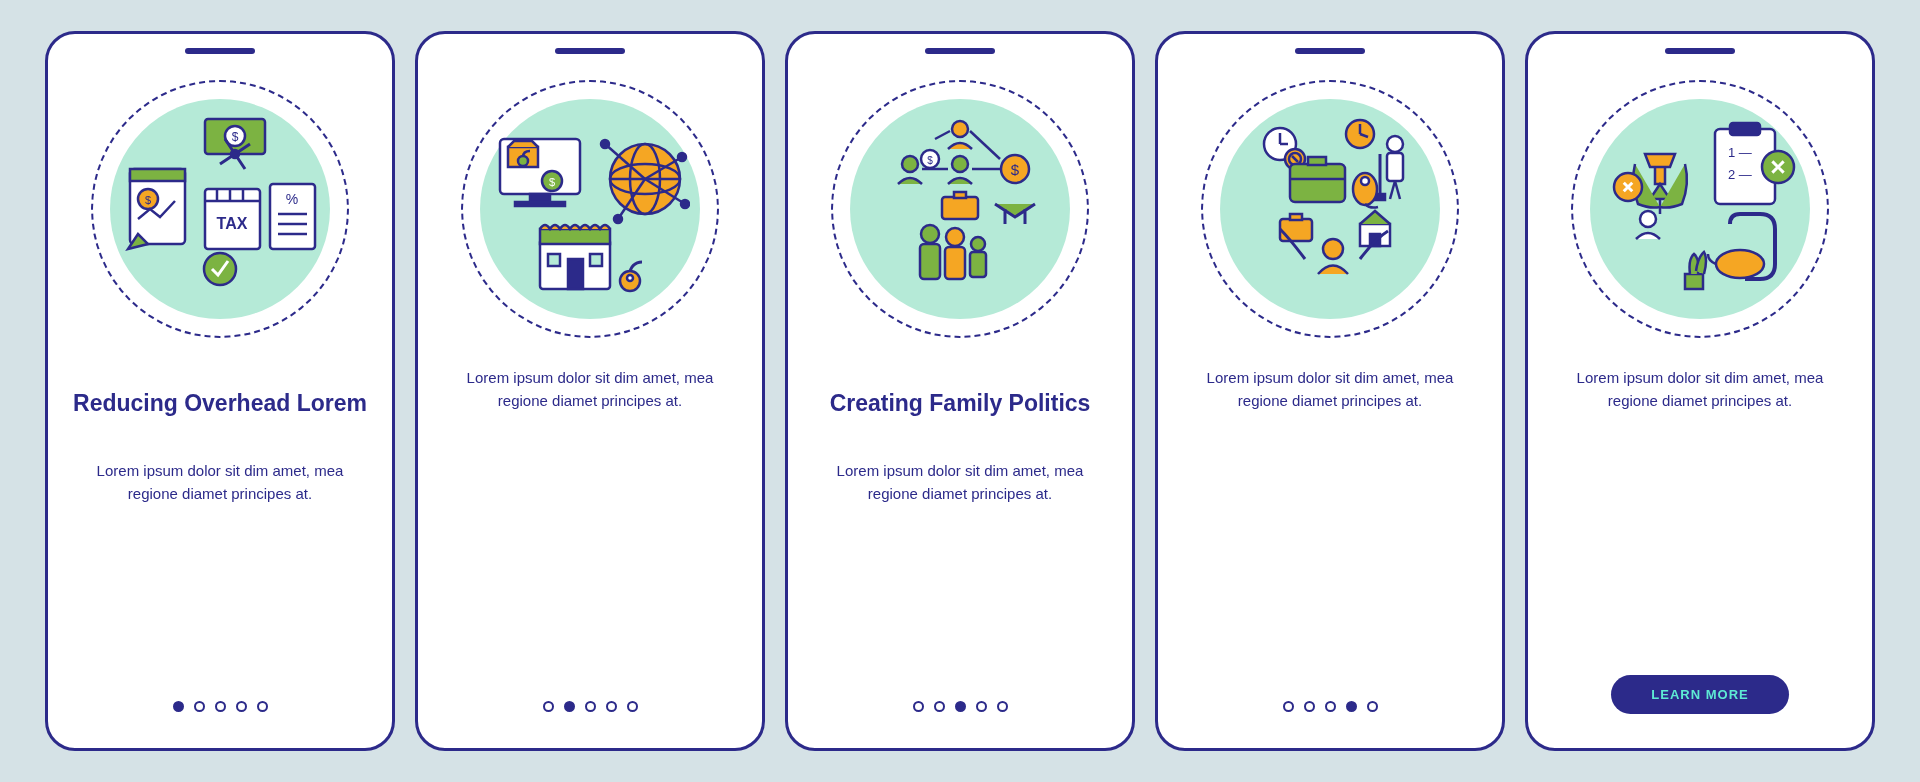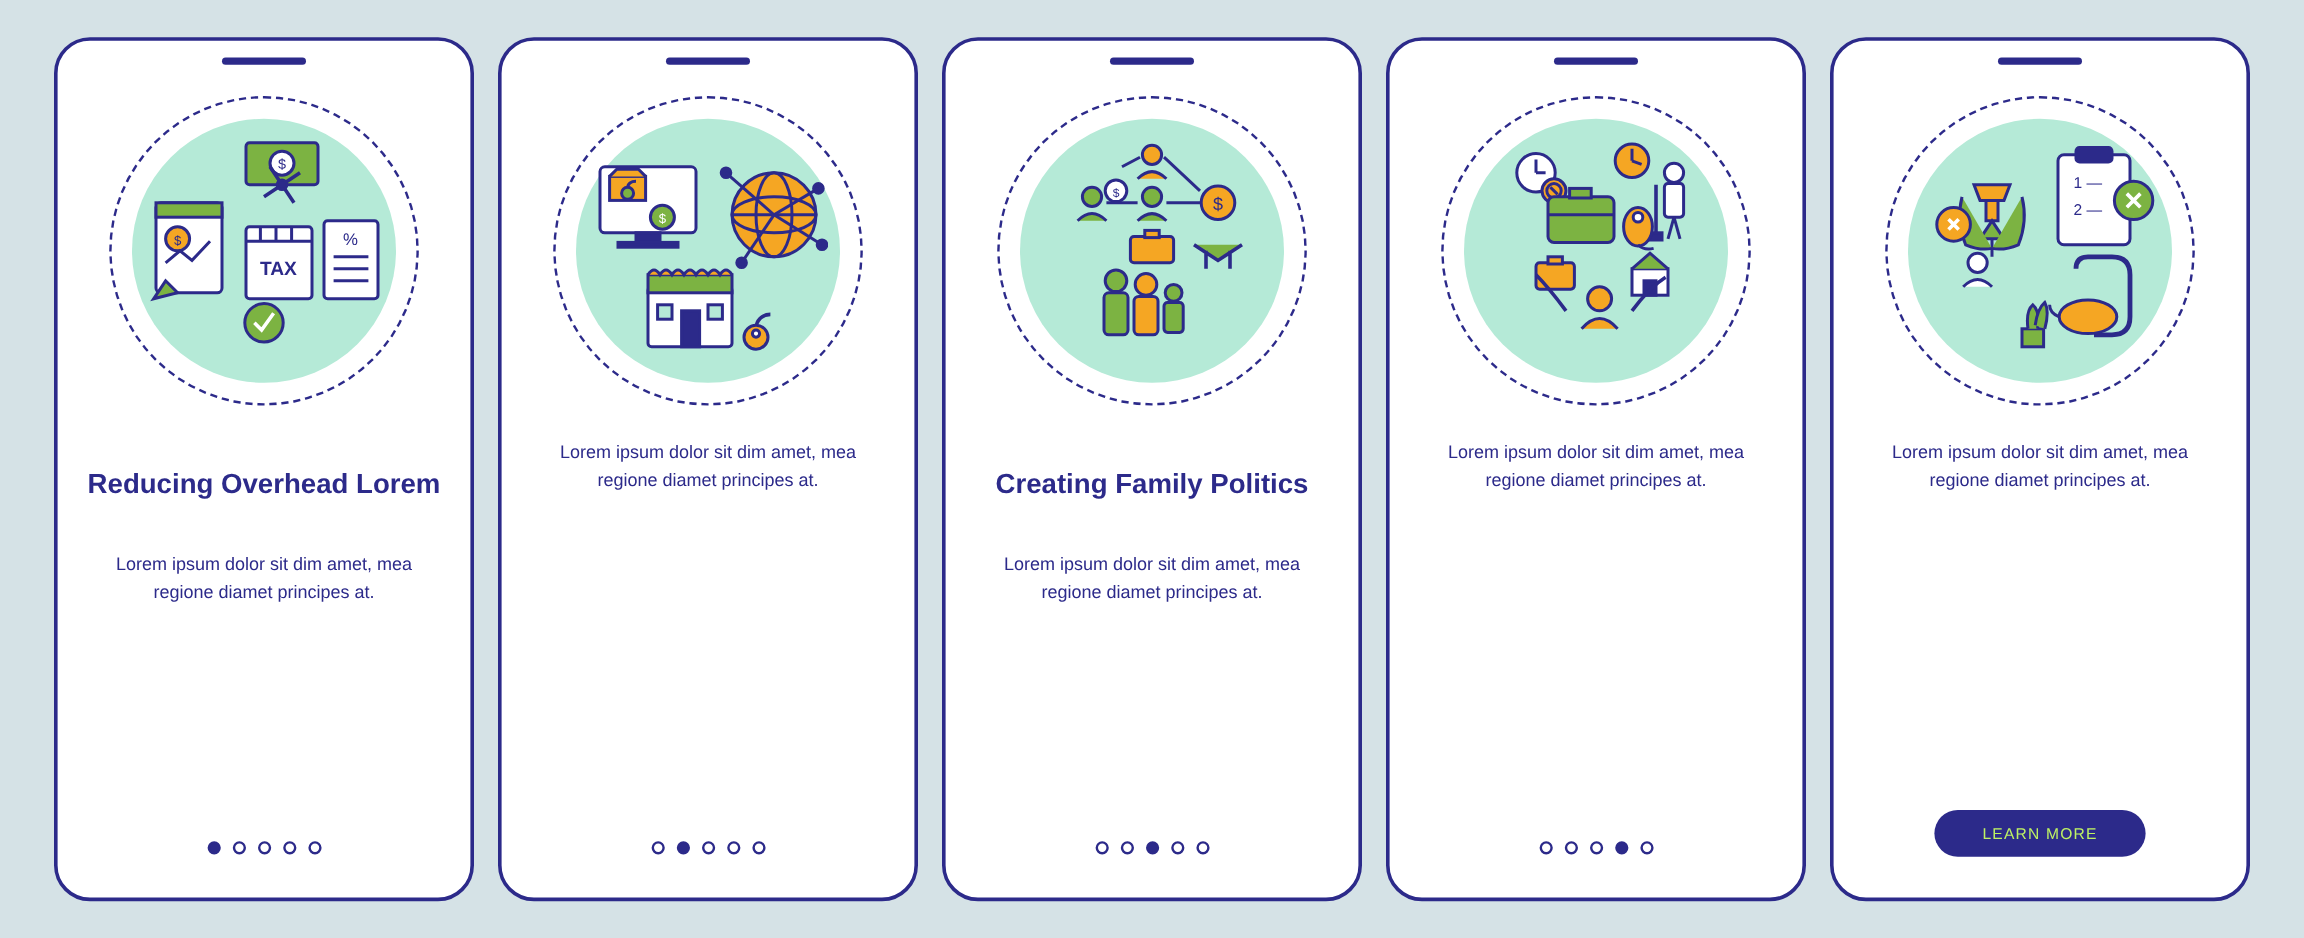--- a/index.html
+++ b/index.html
@@ -9,21 +9,21 @@
 .phone::before{content:"";position:absolute;top:14px;left:50%;transform:translateX(-50%);width:70px;height:6px;background:#2c2a8a;border-radius:3px}
 .illustration{width:260px;height:260px;position:relative;display:flex;align-items:center;justify-content:center;margin-top:10px}
 .circle-bg{position:absolute;width:220px;height:220px;border-radius:50%;background:#b5ead7}
 .dashed-circle{position:absolute;width:258px;height:258px;border-radius:50%;border:2px dashed #2c2a8a}
 .icon-cluster{position:relative;width:200px;height:200px;z-index:2}
 .title{color:#2c2a8a;font-weight:bold;font-size:23px;text-align:center;margin-top:35px;line-height:1.25;min-height:58px;display:flex;align-items:center}
 .desc{color:#2c2a8a;font-size:15px;text-align:center;margin-top:28px;line-height:1.5;max-width:260px}
 .pagination{display:flex;gap:10px;margin-top:auto;margin-bottom:6px}
 .dot{width:11px;height:11px;border-radius:50%;border:2px solid #2c2a8a;background:transparent}
 .dot.active{background:#2c2a8a}
-.learn-more{background:#2c2a8a;color:#bef264;border:none;border-radius:20px;padding:12px 40px;font-size:13px;font-weight:normal;letter-spacing:1px;margin-top:auto;margin-bottom:4px;cursor:pointer}
+.learn-more{background:#2c2a8a;color:#5eead4;border:none;border-radius:20px;padding:12px 40px;font-size:13px;font-weight:bold;letter-spacing:1px;margin-top:auto;margin-bottom:4px;cursor:pointer}
 .icon-svg{position:absolute}
 </style>
 </head>
 <body>
 
 <div class="screens">
     <div class="phone">
       <div class="illustration">
         <div class="circle-bg"></div>
         <div class="dashed-circle"></div>

